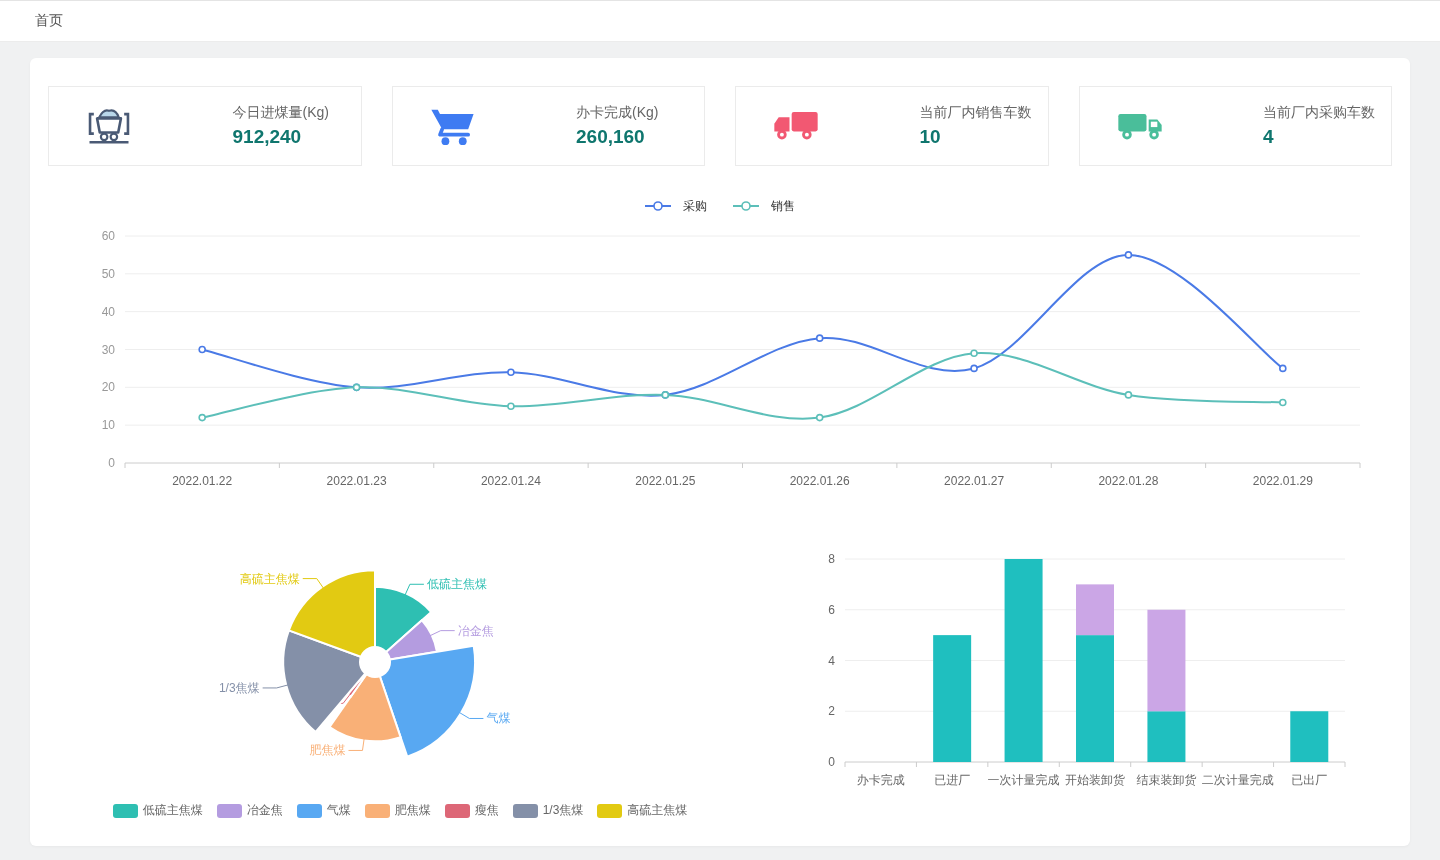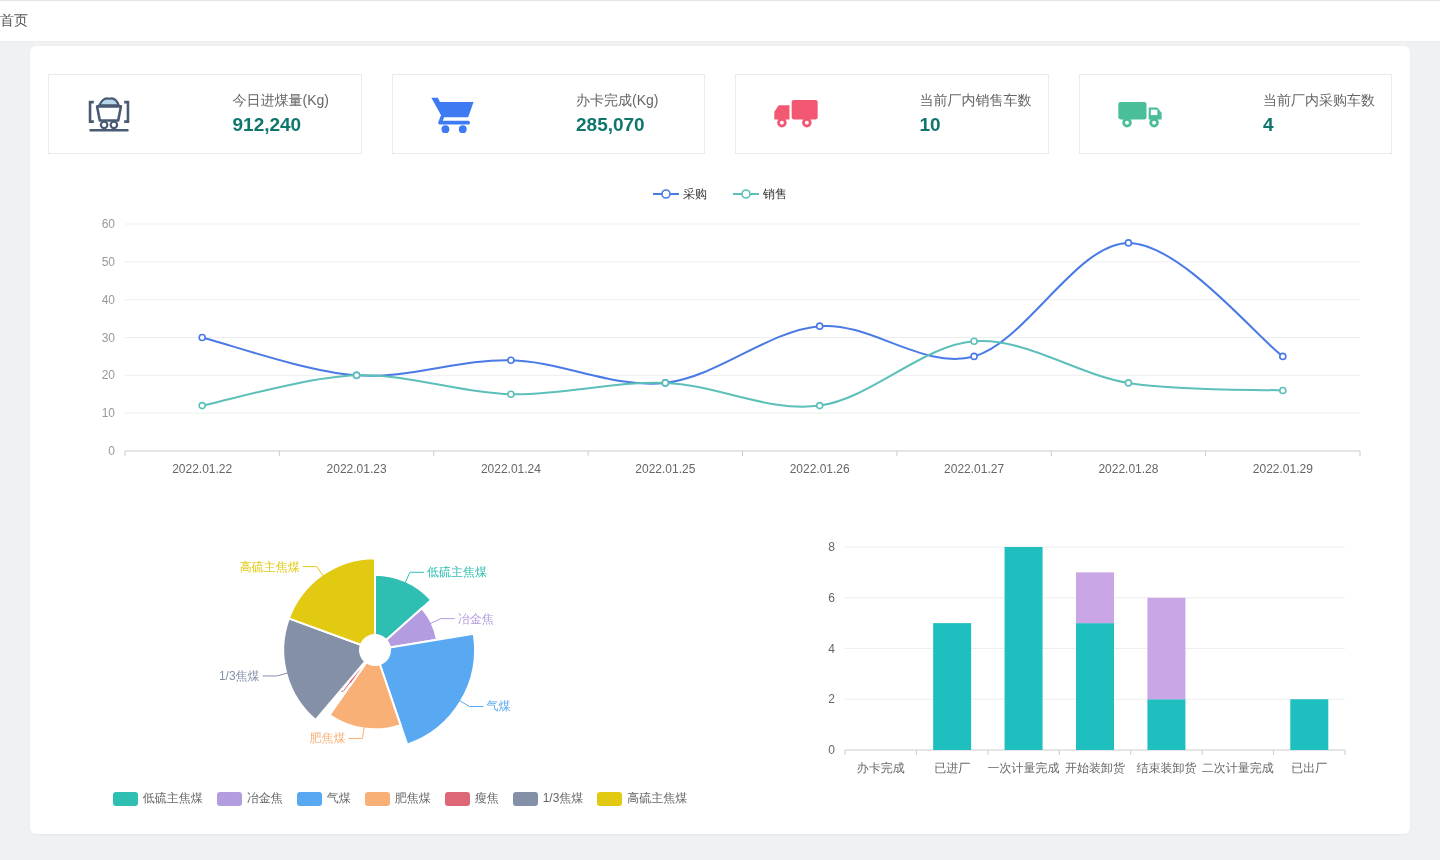--- a/index.html
+++ b/index.html
@@ -1,35 +1,35 @@
 <!DOCTYPE html>
 <html><head>
 <meta charset="utf-8">
 <style>
   * { margin:0; padding:0; box-sizing:border-box; }
   html,body { width:1440px; height:860px; overflow:hidden;
     font-family:"Liberation Sans","DejaVu Sans",sans-serif; background:#f0f1f2; }
   .topbar { height:42px; background:#fff; border-top:1px solid #e4e4e4;
-    border-bottom:1px solid #ececec; display:flex; align-items:center; }
+    border-bottom:1px solid #ececec; display:flex; align-items:center; padding-left:35px; }
   .crumb { font-size:14px; color:#555; cursor:pointer; }
-  .content { padding:4px 30px 0 30px; }
+  .content { padding:4px 30px 0 30px;margin-top:12px; }
   .panel { background:#fff; border-radius:6px; box-shadow:0 1px 3px rgba(0,0,0,.04);
     padding:28px 0 18px 0; height:788px; }
   
   .cards { display:flex; gap:30px; padding:0 18px 0 18px; }
   .card { width:315px; height:80px; border:1px solid #ebebeb; background:#fff;
     display:flex; align-items:center; }
   .card .icon-box { width:52px; height:46px; margin-left:34px; flex:0 0 auto; }
   .card .txt { margin-left:auto; padding-right:16px; min-width:128px; }
   .card .lbl { font-size:14px; color:#666; white-space:nowrap; }
   .card .val { font-size:19px; font-weight:bold; color:#0f766e; margin-top:4px; }
   
   .line-section { margin-top:28px; }
   .legend-row { display:flex; justify-content:center; gap:26px; height:24px; align-items:center; }
-  .legend-item { display:flex; align-items:center; gap:4px; font-size:12px; color:#333; cursor:pointer; }
+  .legend-item { display:flex; align-items:center; gap:12px; font-size:12px; color:#333; cursor:pointer; }
   .axis-label { font-size:12px; fill:#999; }
   .x-label { font-size:12px; fill:#666; }
   
   .bottom-row { display:flex; margin-top:32px; padding:0 30px; }
   .pie-wrap { width:680px; }
   .bar-wrap { margin-left:60px; }
   .pie-legend { display:flex; justify-content:center; gap:14px; margin-top:14px; align-items:center; }
   .pie-legend .item { display:flex; align-items:center; gap:5px; font-size:12px; color:#666; cursor:pointer; }
   .pie-legend .sw { width:25px; height:14px; border-radius:3px; display:inline-block; }
 </style>
@@ -67,21 +67,21 @@
         <div class="icon-box">
           <svg viewBox="0 0 48 40" width="52" height="46">
             <path d="M4 5 H10 L12 9 H43 L38 23 H14 Z" fill="#3e7bf2"></path>
             <path d="M14 23 L12 28 H38" fill="none" stroke="#3e7bf2" stroke-width="3.4" stroke-linecap="round" stroke-linejoin="round"></path>
             <circle cx="17" cy="34" r="3.6" fill="#3e7bf2"></circle>
             <circle cx="33" cy="34" r="3.6" fill="#3e7bf2"></circle>
           </svg>
         </div>
         <div class="txt">
           <div class="lbl">办卡完成(Kg)</div>
-          <div class="val">285,070</div>
+          <div class="val">260,160</div>
         </div>
       </div>
 
       <div class="card">
         <div class="icon-box">
           <svg viewBox="0 0 48 40" width="52" height="46">
             <rect x="20" y="7" width="24" height="18" rx="2" fill="#f25872"></rect>
             <path d="M18 12 H8 L4 18 V25 H18 Z" fill="#f25872"></path>
             <circle cx="11" cy="28" r="4.4" fill="#f25872"></circle>
             <circle cx="11" cy="28" r="1.8" fill="#fff"></circle>

